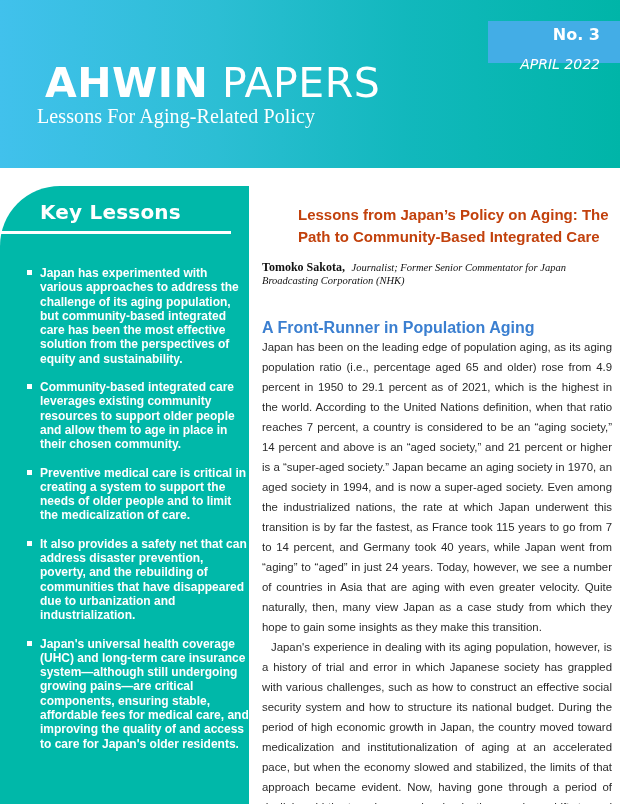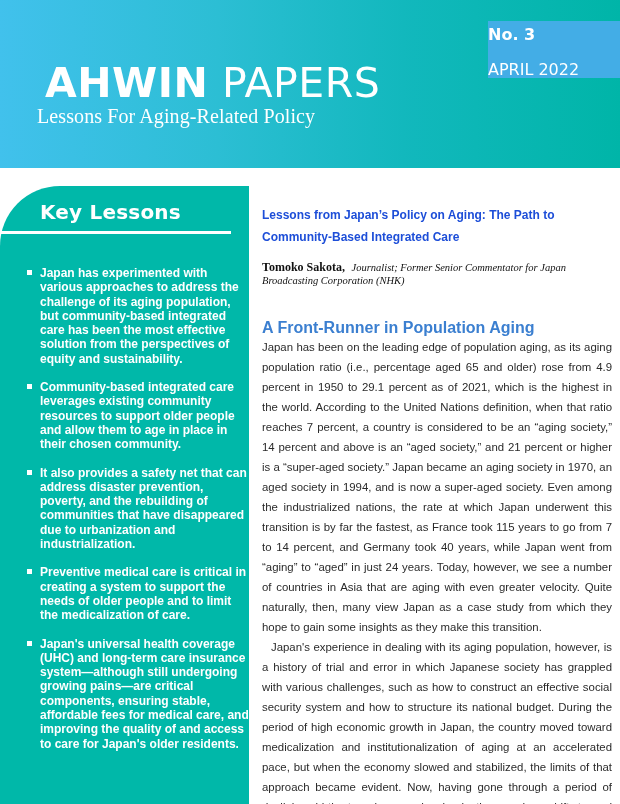--- a/index.html
+++ b/index.html
@@ -17,27 +17,27 @@
     }
     .banner-title .bold { font-weight: bold; }
     .banner-title .light { font-weight: normal; }
     .banner-sub {
       position: absolute; left: 37px; top: 104px;
       color: #ffffff; font-size: 20px; white-space: nowrap;
       font-family: Liberation Serif, serif; font-weight: normal; letter-spacing: 0.1px;
       line-height: 24px;
     }
     .issue-box {
-      position: absolute; left: 488px; top: 21px; width: 132px; height: 57px;
+      position: absolute; left: 488px; top: 21px; width: 132px; height: 42px;
       background: #43ade6;
-      color: #ffffff; padding-right: 20px;
+      color: #ffffff; text-align: right; padding-right: 20px;
       font-family: "DejaVu Sans", sans-serif;
     }
     .issue-no { font-size: 16px; font-weight: bold; margin-top: 4px; line-height: 20px; }
-    .issue-date { font-size: 16px; line-height: 18px; margin-top: 16px; }
+    .issue-date { font-size: 14px; font-style: italic; line-height: 18px; margin-top: 10px; }
 
     .lessons-box {
       position: absolute; left: 0; top: 186px; width: 249px; height: 670px;
       background: #00b8a9;
       border-top-left-radius: 60px;
       border-bottom-right-radius: 30px;
     }
     .lessons-title {
       position: absolute; left: 40px; top: 12px;
       color: #ffffff; font-size: 20px; font-weight: bold;
@@ -56,22 +56,23 @@
       font-family: "Liberation Sans", sans-serif;
     }
     .bullet {
       position: absolute; left: 0; top: 4px; width: 5px; height: 5px; background: #ffffff;
     }
 
     .article {
       position: absolute; left: 262px; top: 204px; width: 350px;
     }
     .article-title {
-      color: #1d4ed8; font-size: 12px; font-weight: bold; line-height: 22px;
+      color: #c2410c; font-size: 15px; font-weight: bold; line-height: 22px;
       font-family: "Liberation Sans", sans-serif;
+      margin-left: 36px;
     }
     .byline {
       margin-top: 13px; font-family: "Liberation Serif", serif; font-size: 10.5px;
       line-height: 13px; color: #111111; padding-right: 40px;
     }
     .byline .author { font-weight: bold; font-size: 12px; margin-right: 4px; text-align: right; }
     .byline .role { font-style: italic; }
     .section-heading {
       margin-top: 32px; color: #3b7fd0; font-size: 16px; font-weight: bold;
       line-height: 18px; font-family: "Liberation Sans", sans-serif;
@@ -96,22 +97,22 @@
     <div class="issue-date">APRIL 2022</div>
   </div>
 </div>
 
 <aside class="lessons-box">
   <div class="lessons-title">Key Lessons</div>
   <div class="lessons-rule"></div>
   <ul class="lessons-list">
     <li><span class="bullet"></span><span>Japan has experimented with various approaches to address the challenge of its aging population, but community-based integrated care has been the most effective solution from the perspectives of equity and sustainability.</span></li>
     <li><span class="bullet"></span><span>Community-based integrated care leverages existing community resources to support older people and allow them to age in place in their chosen community.</span></li>
+    <li><span class="bullet"></span><span>Preventive medical care is critical in creating a system to support the needs of older people and to limit the medicalization of care.</span></li>
     <li><span class="bullet"></span><span>It also provides a safety net that can address disaster prevention, poverty, and the rebuilding of communities that have disappeared due to urbanization and industrialization.</span></li>
-    <li><span class="bullet"></span><span>Preventive medical care is critical in creating a system to support the needs of older people and to limit the medicalization of care.</span></li>
     <li><span class="bullet"></span><span>Japan's universal health coverage (UHC) and long-term care insurance system—although still undergoing growing pains—are critical components, ensuring stable, affordable fees for medical care, and improving the quality of and access to care for Japan's older residents.</span></li>
   </ul>
 </aside>
 
 <main class="article">
   <h1 class="article-title">Lessons from Japan’s Policy on Aging: The Path to Community-Based Integrated Care</h1>
   <div class="byline">
     <span class="author">Tomoko Sakota,</span>
     <span class="role">Journalist; Former Senior Commentator for Japan Broadcasting Corporation (NHK)</span>
   </div>

